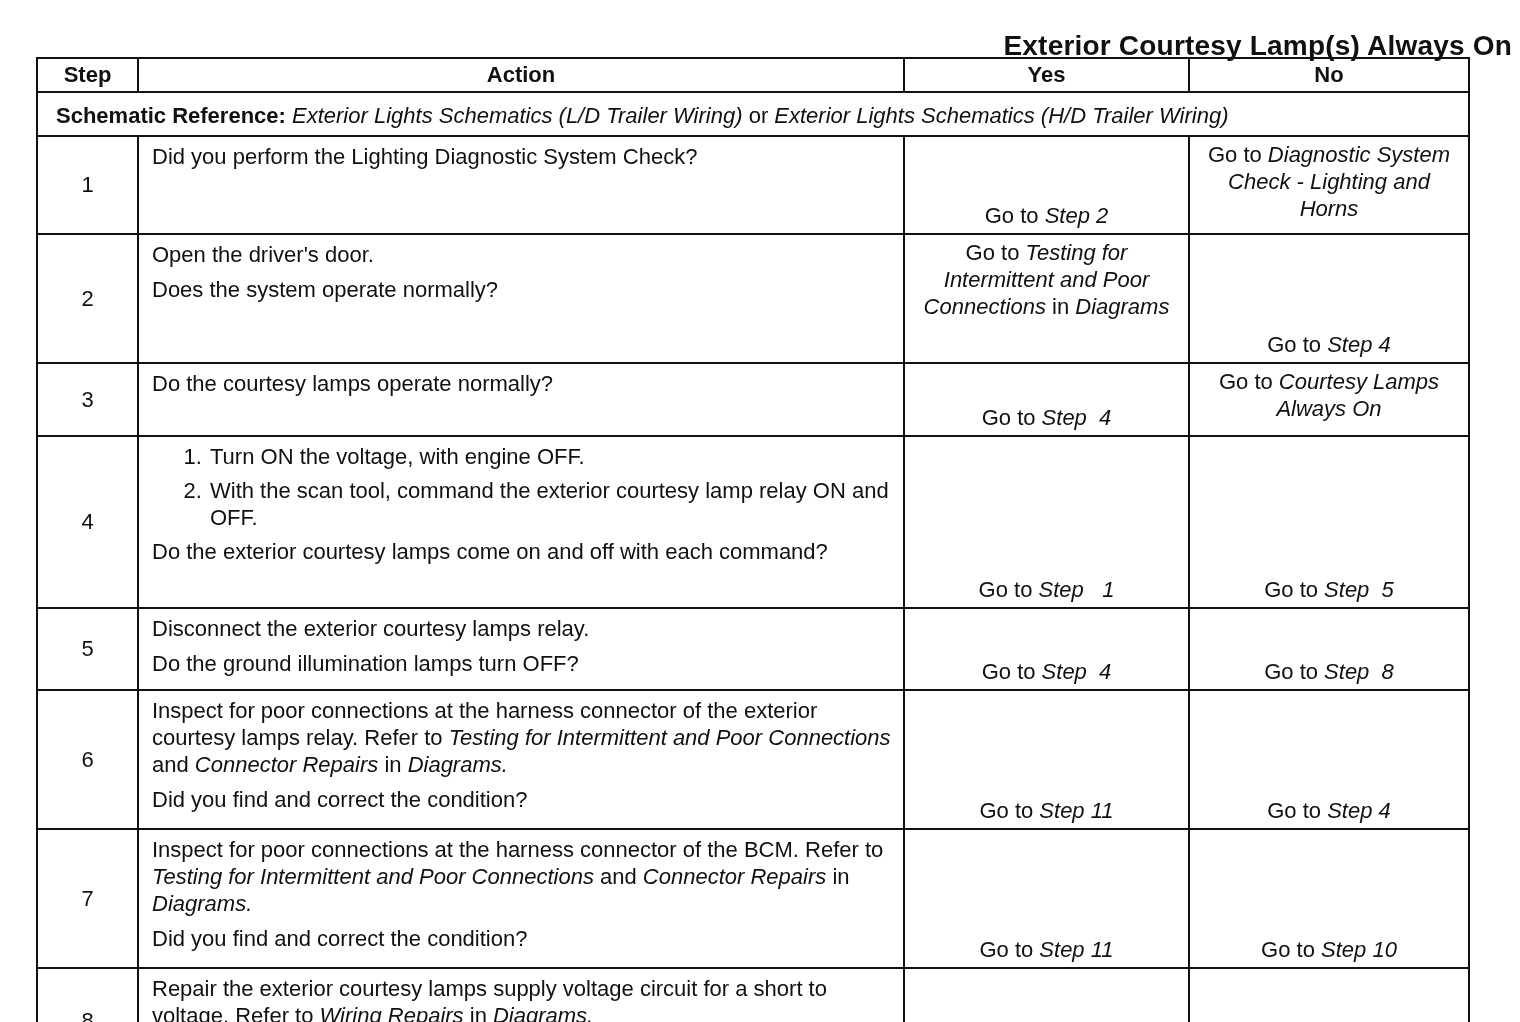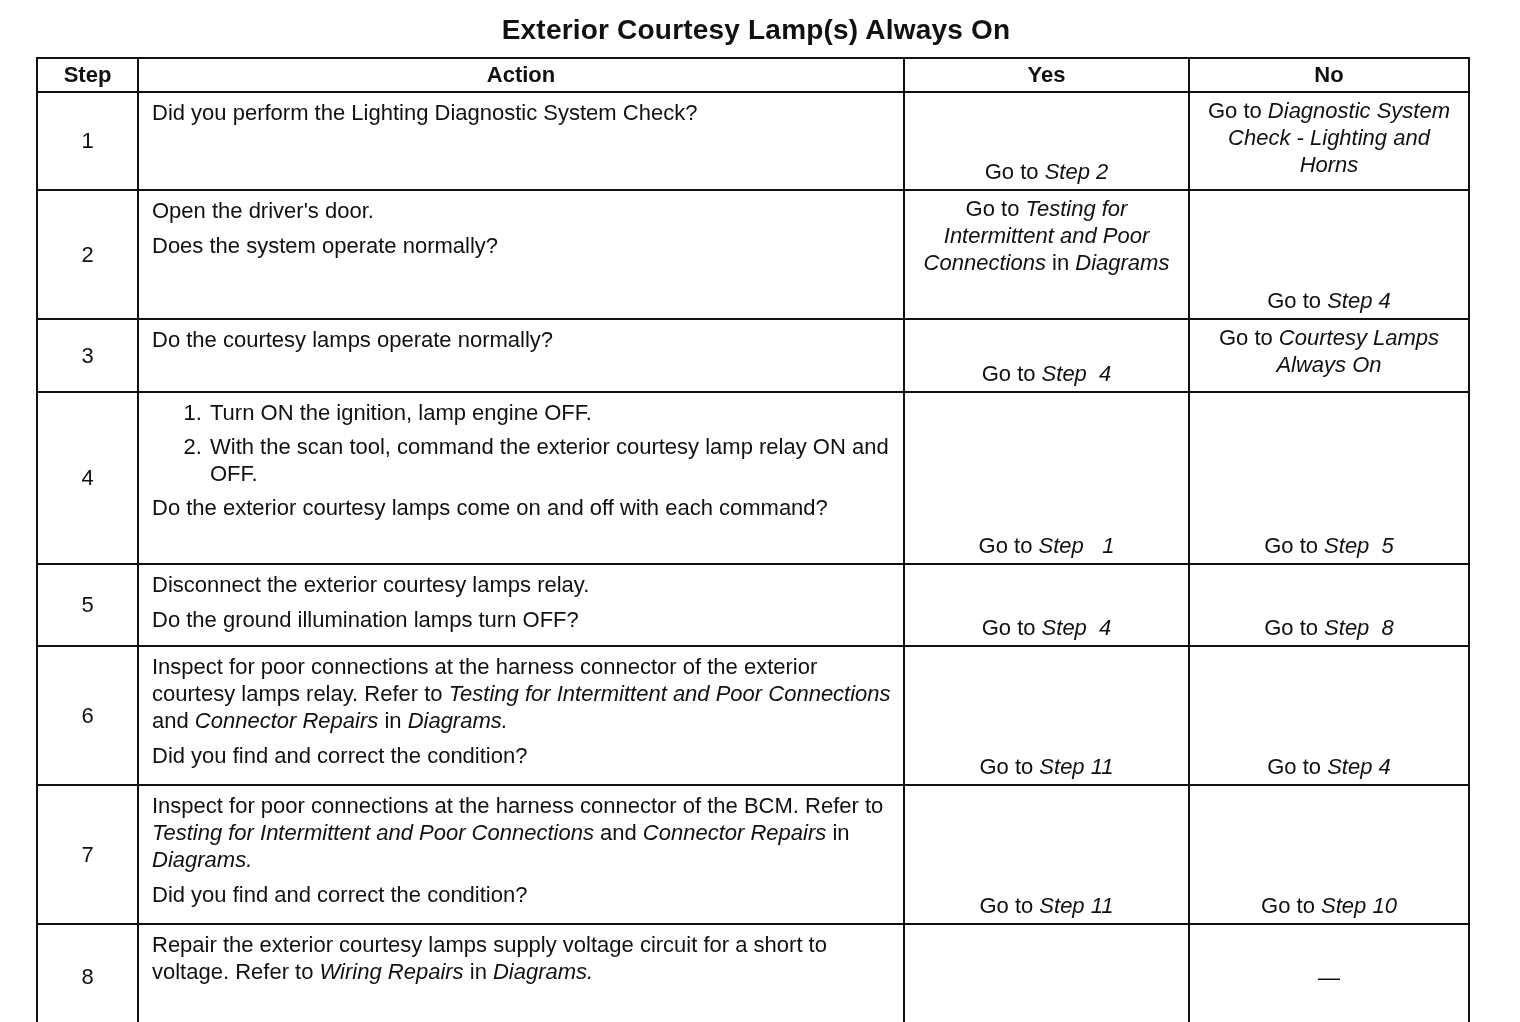--- a/index.html
+++ b/index.html
@@ -1,22 +1,22 @@
 <!DOCTYPE html>
 <html><head>
 <meta charset="utf-8">
 <style>
   html, body { margin: 0; padding: 0; background: #ffffff; }
   body {
     width: 1520px; height: 1022px; position: relative; overflow: hidden;
     font-family: "Liberation Sans", sans-serif; color: #111;
   }
   .title {
-    position: absolute; left: 0; width: 1512px; top: 14px;
-    text-align: center; font-weight: bold; font-size: 28px; letter-spacing: 0.2px;
+    position: absolute; left: 0; width: 1512px; top: 30px;
+    text-align: right; font-weight: bold; font-size: 28px; letter-spacing: 0.2px;
   }
   table.diag {
     position: absolute; left: 36px; top: 57px;
     width: 1432px; border-collapse: collapse; table-layout: fixed;
     font-size: 22px;
   }
   table.diag td, table.diag th {
     border: 2.5px solid #111; vertical-align: top; padding: 0;
   }
   col.c-step { width: 101px; }
@@ -59,20 +59,23 @@
     </colgroup>
   <thead>
     <tr>
       <th>Step</th>
       <th>Action</th>
       <th>Yes</th>
       <th>No</th>
     </tr>
   </thead>
   <tbody>
+    <tr class="ref-row">
+      <td colspan="4"><b>Schematic Reference:</b> <i>Exterior Lights Schematics (L/D Trailer Wiring)</i><span> or </span><i>Exterior Lights Schematics (H/D Trailer Wiring)</i></td>
+    </tr>
 
     <tr class="r1">
       <td class="step-num">1</td>
       <td class="action">
           <p>Did you perform the Lighting Diagnostic System Check?</p>
         </td>
       <td class="result"><span>Go to </span><i>Step 2</i></td>
       <td class="result top"><span>Go to </span><i>Diagnostic System Check - Lighting and Horns</i></td>
     </tr>
 
@@ -92,21 +95,21 @@
           <p>Do the courtesy lamps operate normally?</p>
         </td>
       <td class="result"><span>Go to </span><i style="white-space:pre">Step  4</i></td>
       <td class="result top"><span>Go to </span><i>Courtesy Lamps Always On</i></td>
     </tr>
 
     <tr class="r4">
       <td class="step-num">4</td>
       <td class="action">
         <ol>
-          <li>Turn ON the ignition, lamp engine OFF.</li>
+          <li>Turn ON the voltage, with engine OFF.</li>
           <li>With the scan tool, command the exterior courtesy lamp relay ON and OFF.</li>
         </ol>
         <p>Do the exterior courtesy lamps come on and off with each command?</p>
       </td>
       <td class="result"><span>Go to </span><i style="white-space:pre">Step   1</i></td>
       <td class="result"><span>Go to </span><i style="white-space:pre">Step  5</i></td>
     </tr>
 
     <tr class="r5">
       <td class="step-num">5</td>

